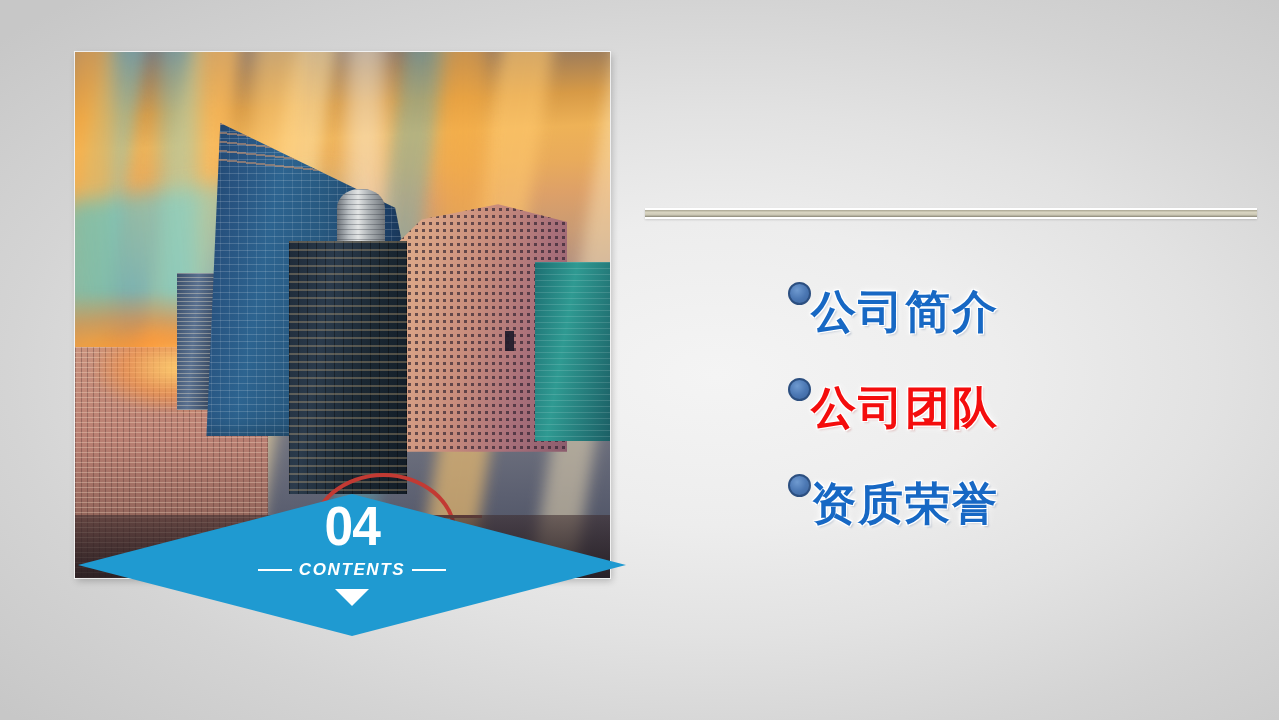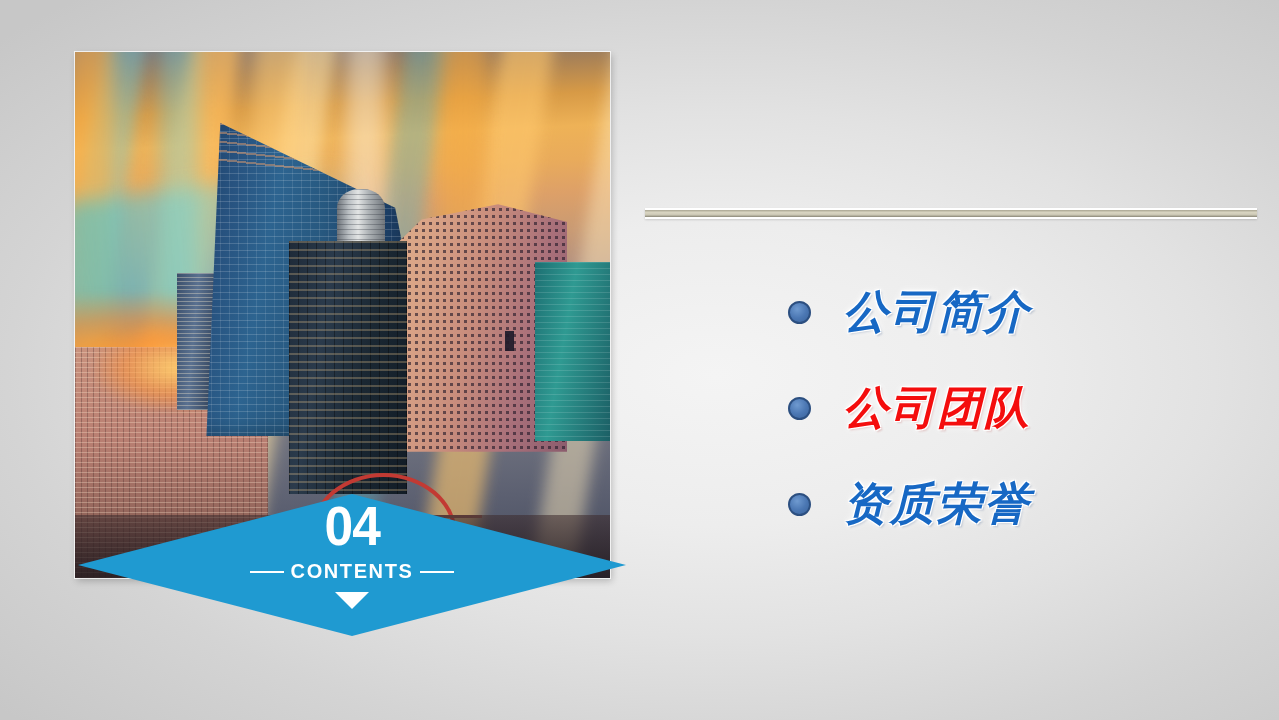--- a/index.html
+++ b/index.html
@@ -282,23 +282,24 @@
     gap: 7px;
     margin-top: 6px;
   }
   .rule {
     width: 34px;
     height: 2px;
     background: #ffffff;
   }
   #contents-label {
     color: #ffffff;
-    font-size: 20px;
+    font-size: 17px;
     font-weight: bold;
     letter-spacing: 1.6px;
+    font-style: italic;
   }
   #contents-caret {
     width: 0; height: 0;
     margin-top: 9px;
     border-left: 17px solid transparent;
     border-right: 17px solid transparent;
     border-top: 17px solid #ffffff;
   }
 
   
@@ -342,23 +343,21 @@
   #bullet-list {
     position: absolute;
     left: 148px;
     top: 222px;
     display: flex;
     flex-direction: column;
     gap: 36px;
   }
   .bullet-row {
     display: flex;
-    align-items: center;
-    gap: 32px;
-    font-style: italic;
+    align-items: flex-start;
   }
   .bullet-dot {
     width: 23px;
     height: 23px;
     border-radius: 50%;
     background: radial-gradient(circle at 38% 32%, #6f9ad0 0%, #4b77b3 52%, #3a639c 100%);
     border: 2px solid #2c4f80;
     box-sizing: border-box;
     flex: none;
   }

